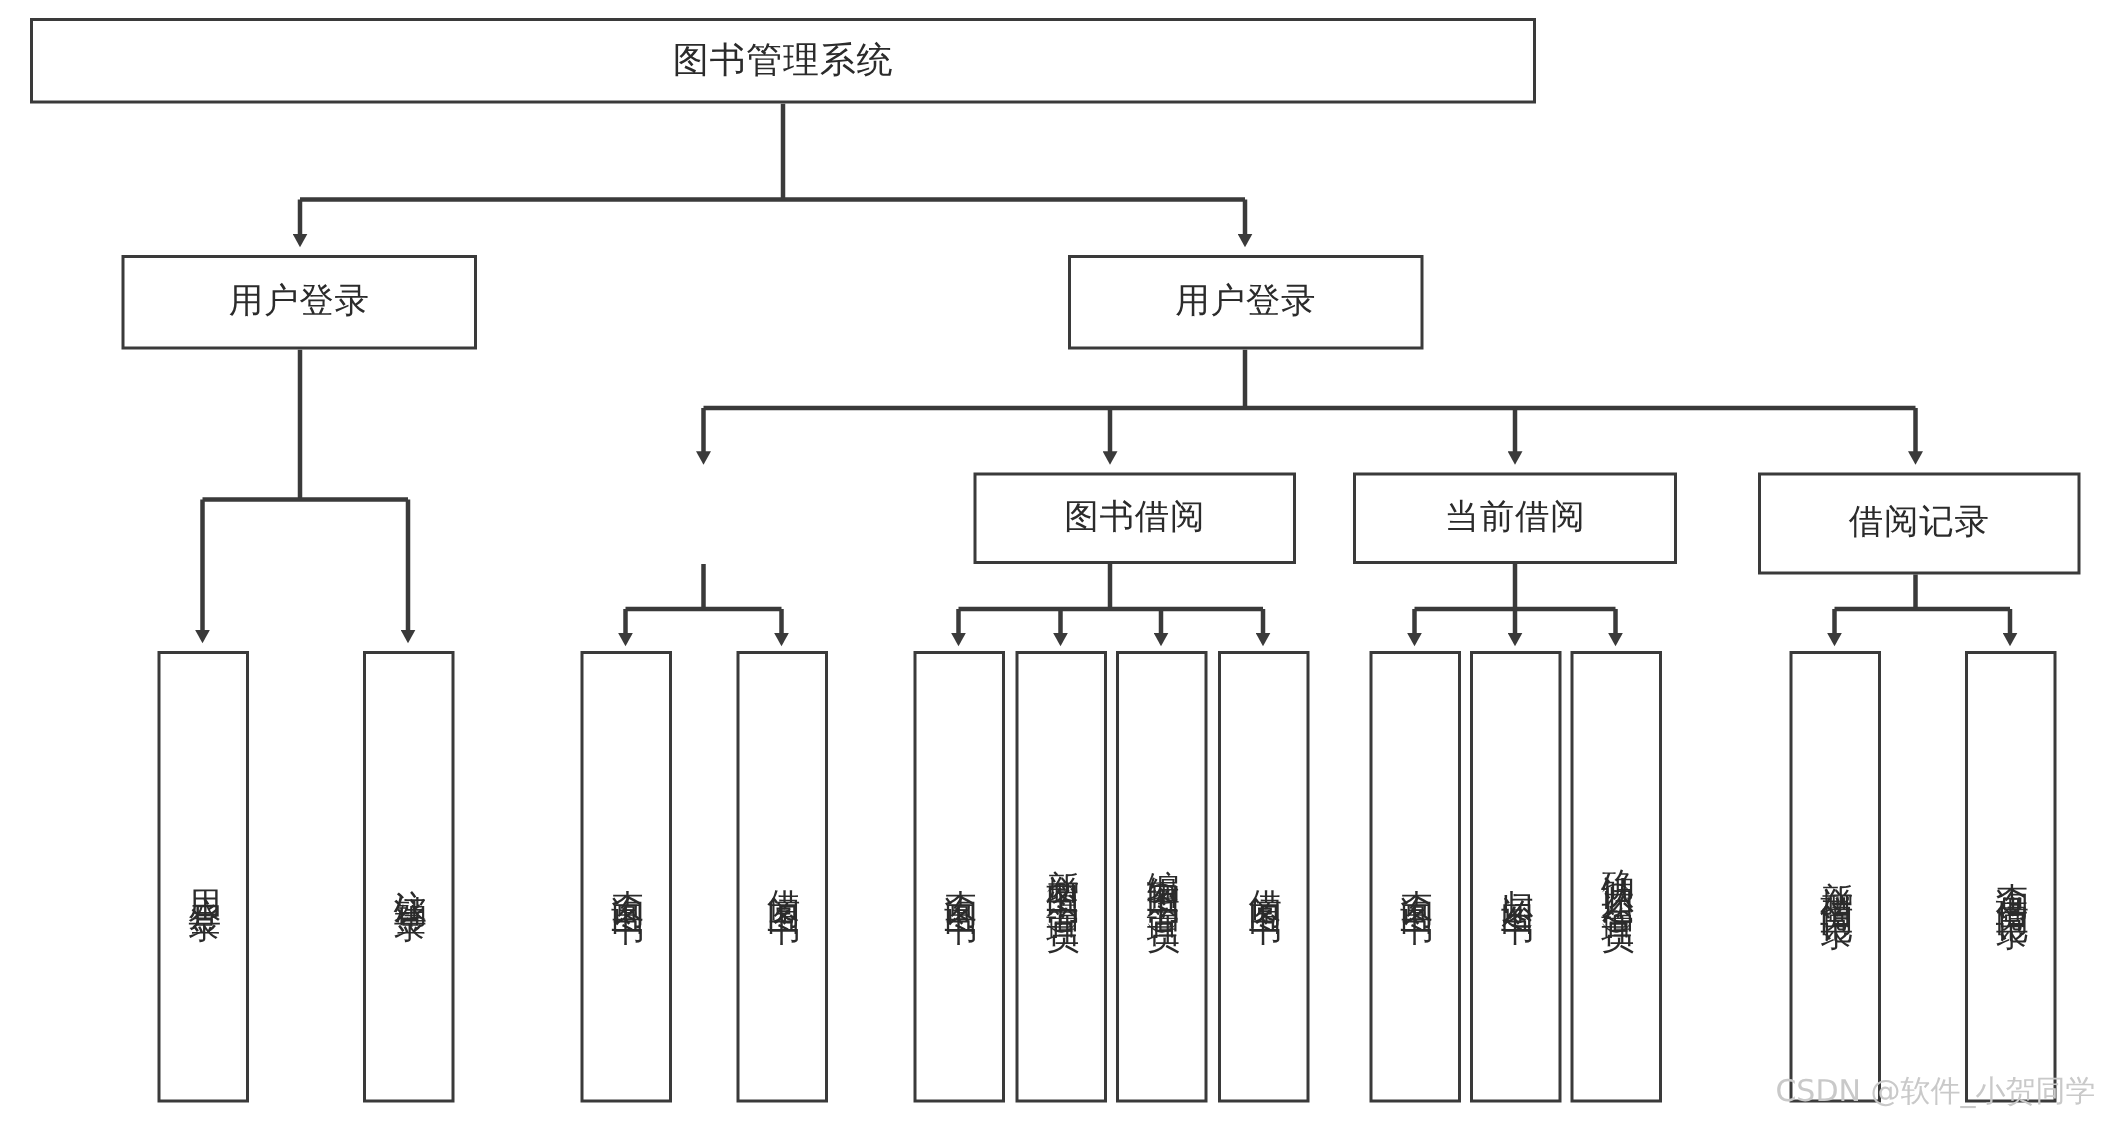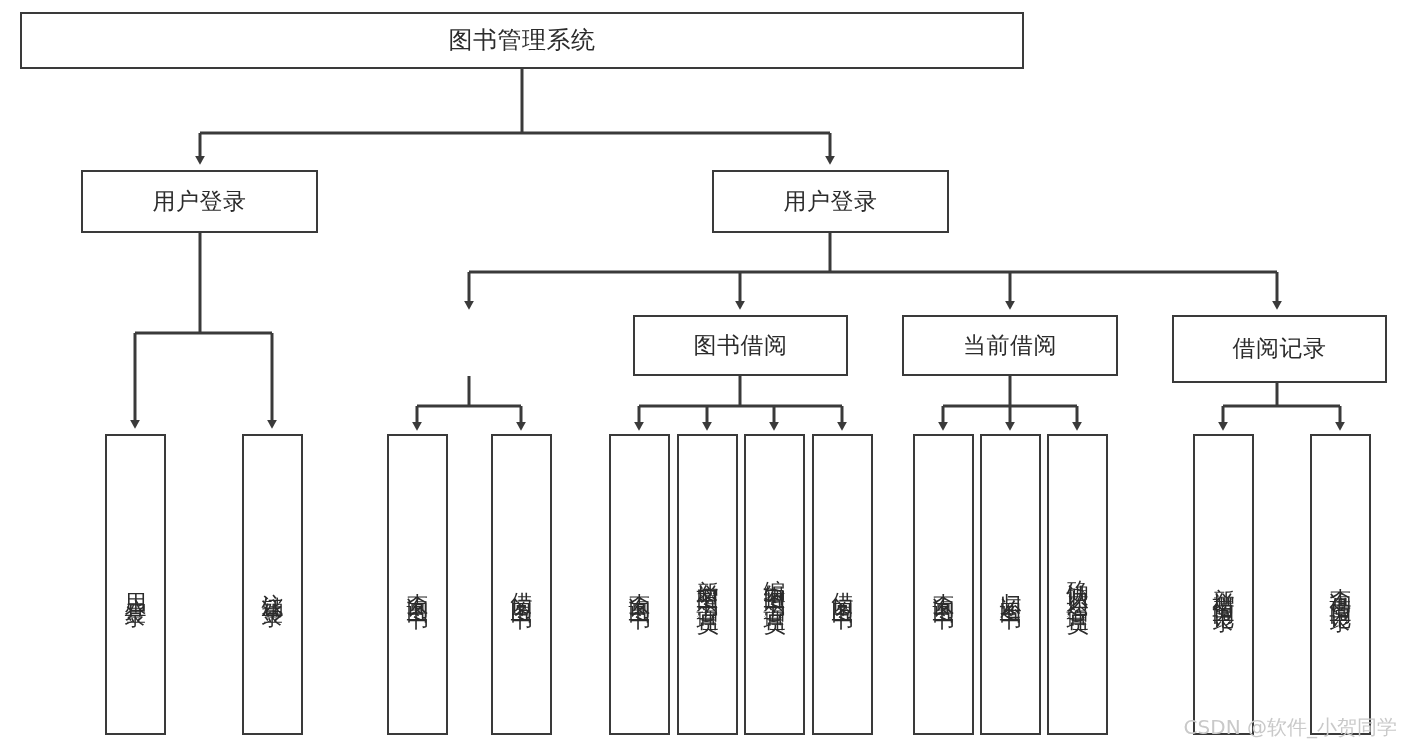--- a/index.html
+++ b/index.html
@@ -135,21 +135,21 @@
     <span class="node-label">图书管理系统</span>
   </div>
 
   <div class="node horiz" style="left:81px; top:170px; width:237px; height:63px;">
     <span class="node-label">用户登录</span>
   </div>
   <div class="node horiz" style="left:712px; top:170px; width:237px; height:63px;">
     <span class="node-label">用户登录</span>
   </div>
 
-  <div class="node horiz" style="left:633px; top:315px; width:215px; height:61px;">
+  <div class="node horiz" style="left:649px; top:315px; width:215px; height:61px;">
     <span class="node-label">图书借阅</span>
   </div>
   <div class="node horiz" style="left:902px; top:315px; width:216px; height:61px;">
     <span class="node-label">当前借阅</span>
   </div>
   <div class="node horiz" style="left:1172px; top:315px; width:215px; height:68px;">
     <span class="node-label">借阅记录</span>
   </div>
 
   <div class="node vert" style="left:105px; top:434px; width:61px; height:301px;">

